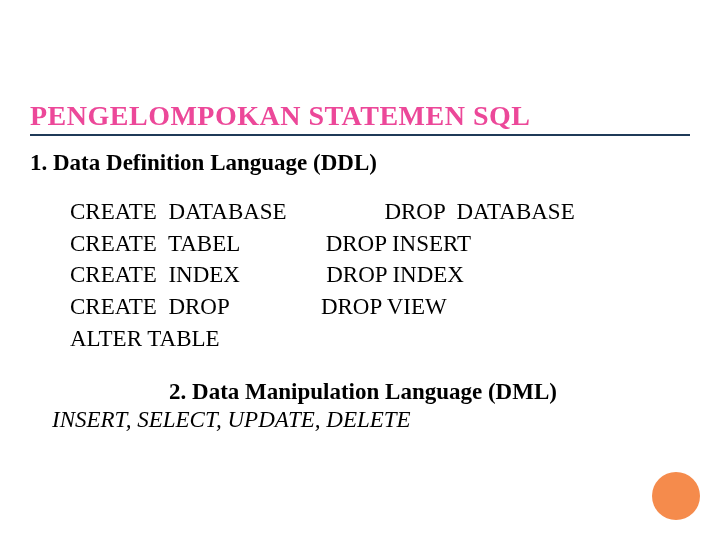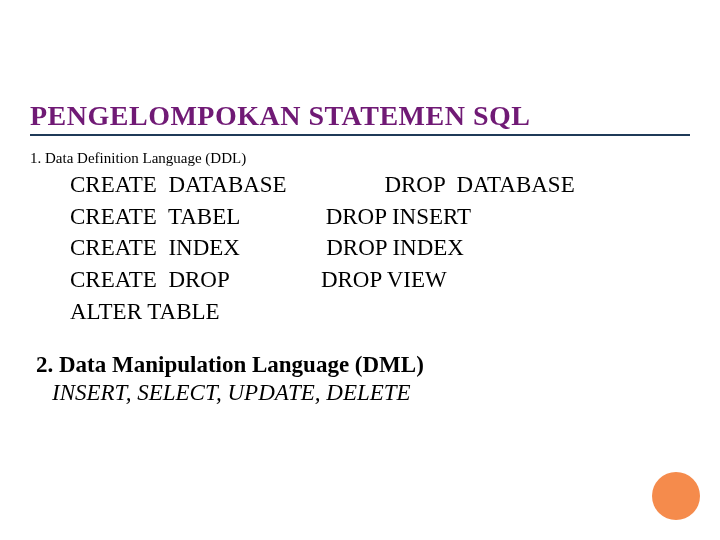--- a/index.html
+++ b/index.html
@@ -13,46 +13,47 @@
   }
   .slide {
     width: 720px;
     height: 540px;
     position: relative;
     padding: 100px 30px 0 30px;
   }
   .title {
     font-size: 28px;
     font-weight: bold;
-    color: #701a75;
+    color: #ec4899;
     border-bottom: 2px solid #1f3a58;
     padding-bottom: 2px;
     margin-bottom: 14px;
     letter-spacing: 0.5px;
   }
   .section-heading {
-    font-size: 15px;
-    font-weight: normal;
+    font-size: 23px;
+    font-weight: bold;
     color: #000;
-    margin-bottom: 2px;
+    margin-bottom: 20px;
   }
   .ddl-block {
     font-size: 23px;
     line-height: 1.38;
     margin-left: 40px;
     margin-bottom: 24px;
   }
   .row { white-space: pre; }
   .dml-block {
     margin-left: 6px;
   }
   .dml-heading {
     font-size: 23px;
     font-weight: bold;
     margin-bottom: 2px;
+    text-align: center;
   }
   .dml-items {
     font-size: 23px;
     margin-left: 16px;
     font-style: italic;
   }
   .circle {
     position: absolute;
     right: 20px;
     bottom: 20px;

